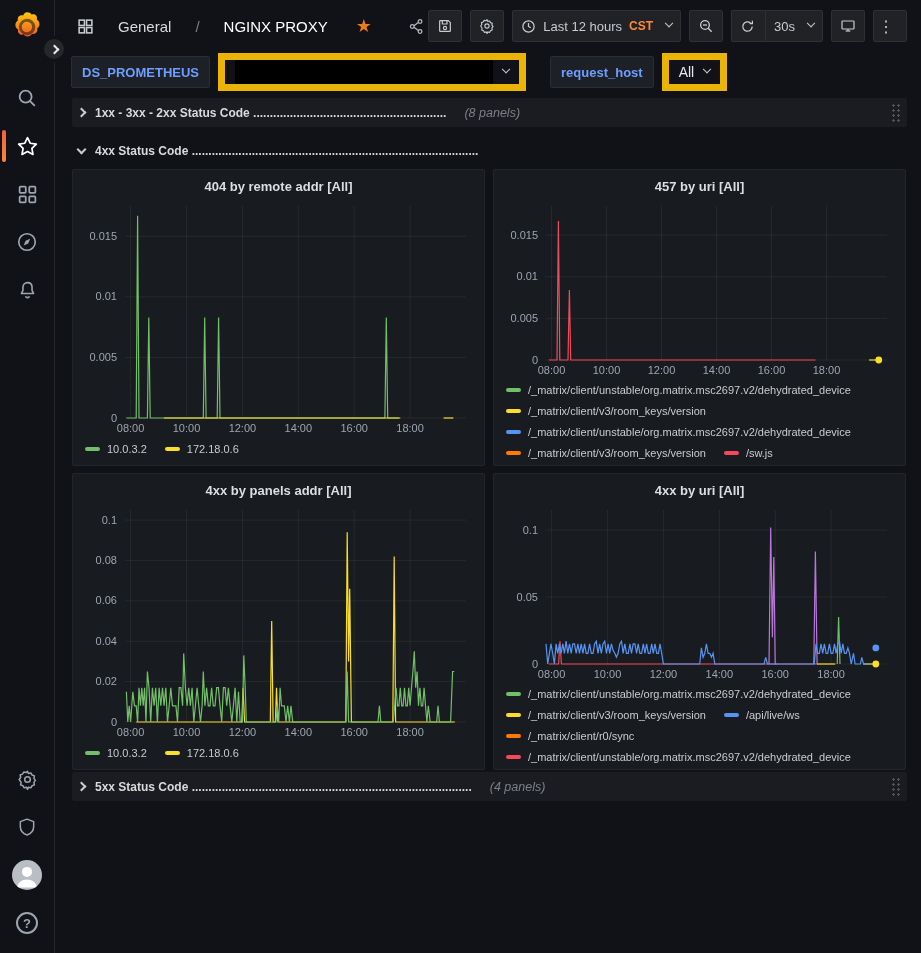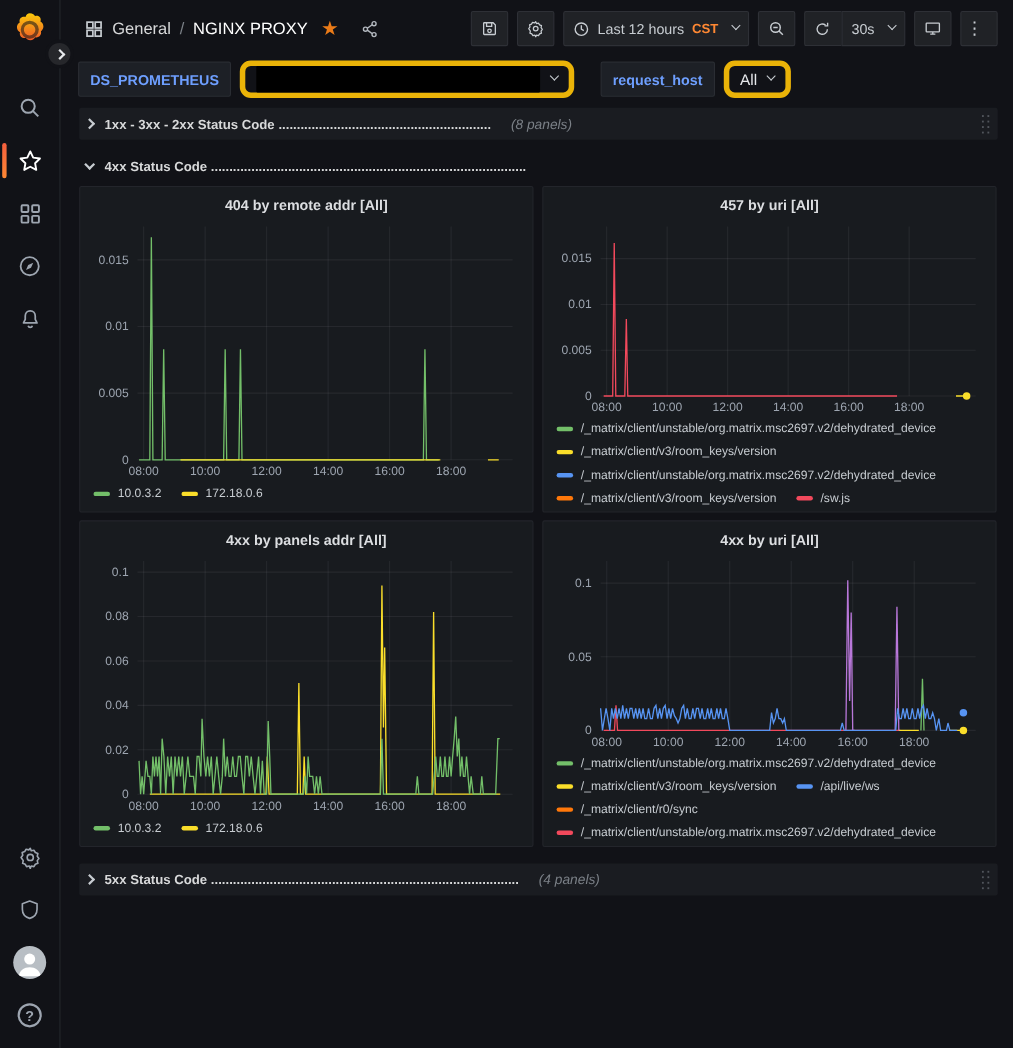--- a/index.html
+++ b/index.html
@@ -21,54 +21,54 @@
 
   
   .chev { display:inline-block; width:7px; height:7px; border-right:2px solid currentColor; border-bottom:2px solid currentColor; }
   .chev-right { transform:rotate(-45deg); }
   .chev-down  { transform:rotate(45deg); margin-top:-3px; }
   .caret { display:inline-block; width:6px; height:6px; border-right:1.5px solid #C7CCD1; border-bottom:1.5px solid #C7CCD1; transform:rotate(45deg) translate(-2px,-2px); margin-left:6px; }
 
   
   .main { flex:1; display:flex; flex-direction:column; min-width:0; }
   .topbar { height:52px; flex:0 0 52px; display:flex; align-items:center; padding:0 14px 0 22px; }
-  .crumb { display:flex; align-items:center; gap:8px;justify-content:center; }
+  .crumb { display:flex; align-items:center; gap:24px;justify-content:center; }
   .crumb .sect { color:#D8D9DA; font-size:15px; }
   .crumb .sep { color:#7B8087; font-size:15px; }
   .crumb .title { color:#FFFFFF; font-size:15px; }
   .star-fav { color:#EB7B18; font-size:18px; line-height:1; margin-left:4px; }
   .icon-btn-plain { color:#B3B8BF; margin-left:12px; display:flex; cursor:pointer; }
   .topbar-right { margin-left:auto; display:flex; align-items:center; gap:8px; }
   .tb-btn { height:32px; min-width:34px; padding:0 8px; background:#202226; border:1px solid #2E3036; border-radius:2px; color:#C7CCD1; display:flex; align-items:center; justify-content:flex-start; gap:7px; font-size:13px; cursor:pointer; }
   .tb-group { display:flex; }
   .tb-group .tb-btn:first-child { border-top-right-radius:0; border-bottom-right-radius:0; border-right:none; }
   .tb-group .tb-btn:last-child { border-top-left-radius:0; border-bottom-left-radius:0; }
   .tz { color:#FF8833; font-weight:bold; font-size:12px; }
   .kebab { font-size:16px; letter-spacing:0; padding:0 4px; }
 
   
   .subbar { height:40px; flex:0 0 40px; display:flex; align-items:center; padding:0 16px; gap:8px; }
   .var-label { height:32px; display:flex; align-items:center; padding:0 10px; background:#1D2026; border:1px solid #2A2D33; border-radius:2px; color:#6E9FFF; font-size:13px; font-weight:bold; cursor:pointer; }
-  .var-select { height:32px; display:flex; align-items:center; padding:12px 10px; background:#111217; border:5px solid #eab308; border-radius:10px; cursor:pointer; }
+  .var-select { height:32px; display:flex; align-items:center; padding:12px 10px; background:#111217; border:7px solid #eab308; border-radius:0; cursor:pointer; }
   .redacted { width:258px; height:24px; background:#000000; border-radius:1px; }
   .var-select .caret { margin-left:10px; }
   .var-all { font-size:14px; color:#E6E8EB; }
   .spacer16 { width:8px; }
 
   
   .dash { flex:1; padding:6px 14px 0 17px; overflow:hidden; }
   .row-bar { height:29px; display:flex; align-items:center; gap:8px; padding:0 6px 0 6px; margin-bottom:9px; color:#D8D9DA; cursor:pointer; }
   .row-bar.collapsed { background:#1A1C21; border-radius:2px; }
   .row-title { font-size:12px; font-weight:bold; white-space:nowrap; overflow:hidden; }
   .row-count { font-size:12.5px; font-style:italic; color:#7B8087; margin-left:10px; white-space:nowrap; }
   .row-bar .chev { color:#C7CCD1; margin-right:2px; flex:0 0 auto; }
   .drag-handle { margin-left:auto; width:10px; height:20px; flex:0 0 10px;
       background-image:radial-gradient(#50545B 1.1px, transparent 1.3px); background-size:5px 5px; cursor:grab; }
 
-  .grid4 { display:grid; grid-template-columns:413px 413px; grid-template-rows:297px 297px; gap:7px 8px; margin-bottom:15px; }
+  .grid4 { display:grid; grid-template-columns:413px 413px; grid-template-rows:297px 297px; gap:7px 8px; margin-bottom:2px; }
   .panel { background:#181B1F; border:1px solid #23252B; border-radius:2px; padding:4px 8px 4px 8px; display:flex; flex-direction:column; overflow:hidden; }
   .panel-title { height:24px; display:flex; align-items:center; justify-content:center; color:#DCDEE1; font-size:13px; font-weight:bold; cursor:pointer; }
   .chart { width:100%; }
   .chart-tall { height:238px; }
   .chart-short { height:180px; }
   .legend { padding:2px 2px 0 4px; font-size:11px; color:#C7CCD1; }
   .legend-inline { display:flex; gap:18px; align-items:center; height:24px; }
   .legend-wrap { display:flex; flex-wrap:wrap; column-gap:18px; row-gap:9px; max-height:82px; overflow:hidden; padding-top:6px; }
   .legend-item { display:flex; align-items:center; gap:7px; cursor:pointer; white-space:nowrap; }
   .legend-item .swatch { width:15px; height:4px; border-radius:2px; flex:0 0 15px; }

